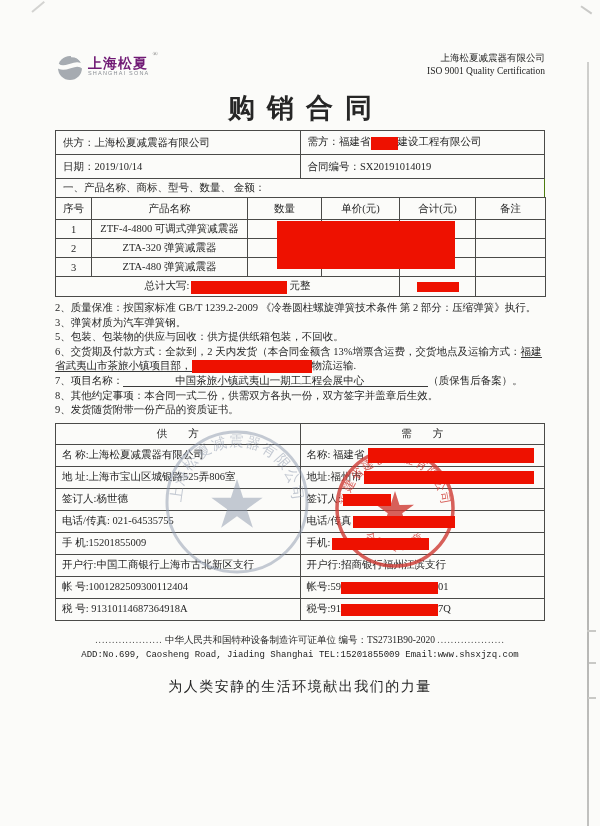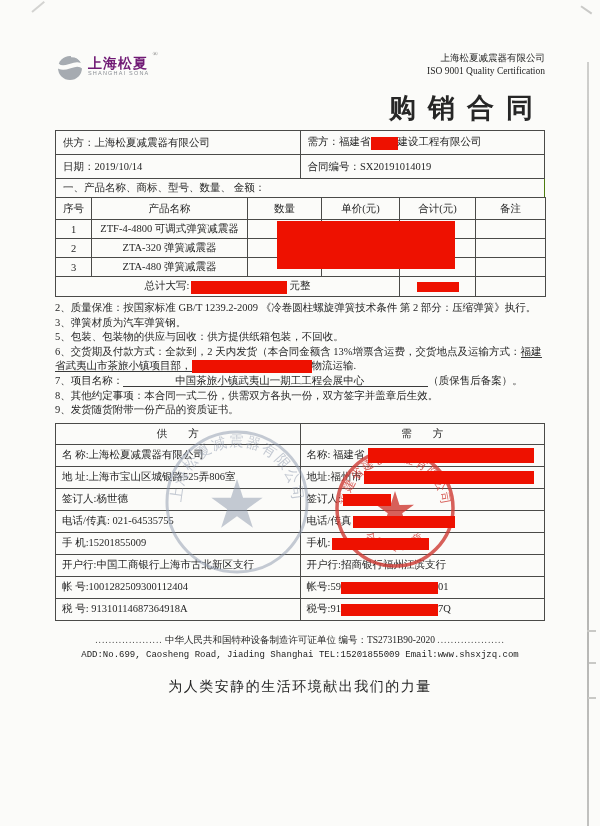--- a/index.html
+++ b/index.html
@@ -9,21 +9,21 @@
 
   
   .hdr{display:flex;justify-content:space-between;align-items:flex-start;height:38px;}
   .logo{display:flex;align-items:flex-start;gap:3px;}
   .logo-txt{display:flex;flex-direction:column;line-height:1;margin-top:4px;}
   .logo-cn{font-size:14px;font-weight:bold;color:#701a75;letter-spacing:1px;font-family:"Liberation Sans",sans-serif;}
   .logo-en{font-size:5.5px;color:#8a8e94;letter-spacing:1.2px;font-family:"Liberation Sans",sans-serif;margin-top:1px;}
   .tm{font-size:7px;color:#777;vertical-align:top;margin-top:-2px;}
   .hdr-right{text-align:right;font-size:9.5px;line-height:12.5px;color:#1e1e1e;}
 
-  .title{text-align:right;font-size:27px;font-weight:bold;letter-spacing:12px;padding-left:12px;margin:0 0 4px;}
+  .title{text-align:center;font-size:27px;font-weight:bold;letter-spacing:12px;padding-left:12px;margin:0 0 4px;}
 
   table{border-collapse:collapse;}
   td,th{border:1px solid #4a4a48;font-weight:normal;}
 
   table.info{width:100%;font-size:10.5px;table-layout:fixed;}
   table.info td{height:21px;padding:1px 7px;margin-top:8px;}
 
   .sec1{border-left:1px solid #4a4a48;border-right:1px solid #4d7c0f;font-size:10.5px;padding:2px 7px 2px;}
 
   .prod-wrap{position:relative;}

